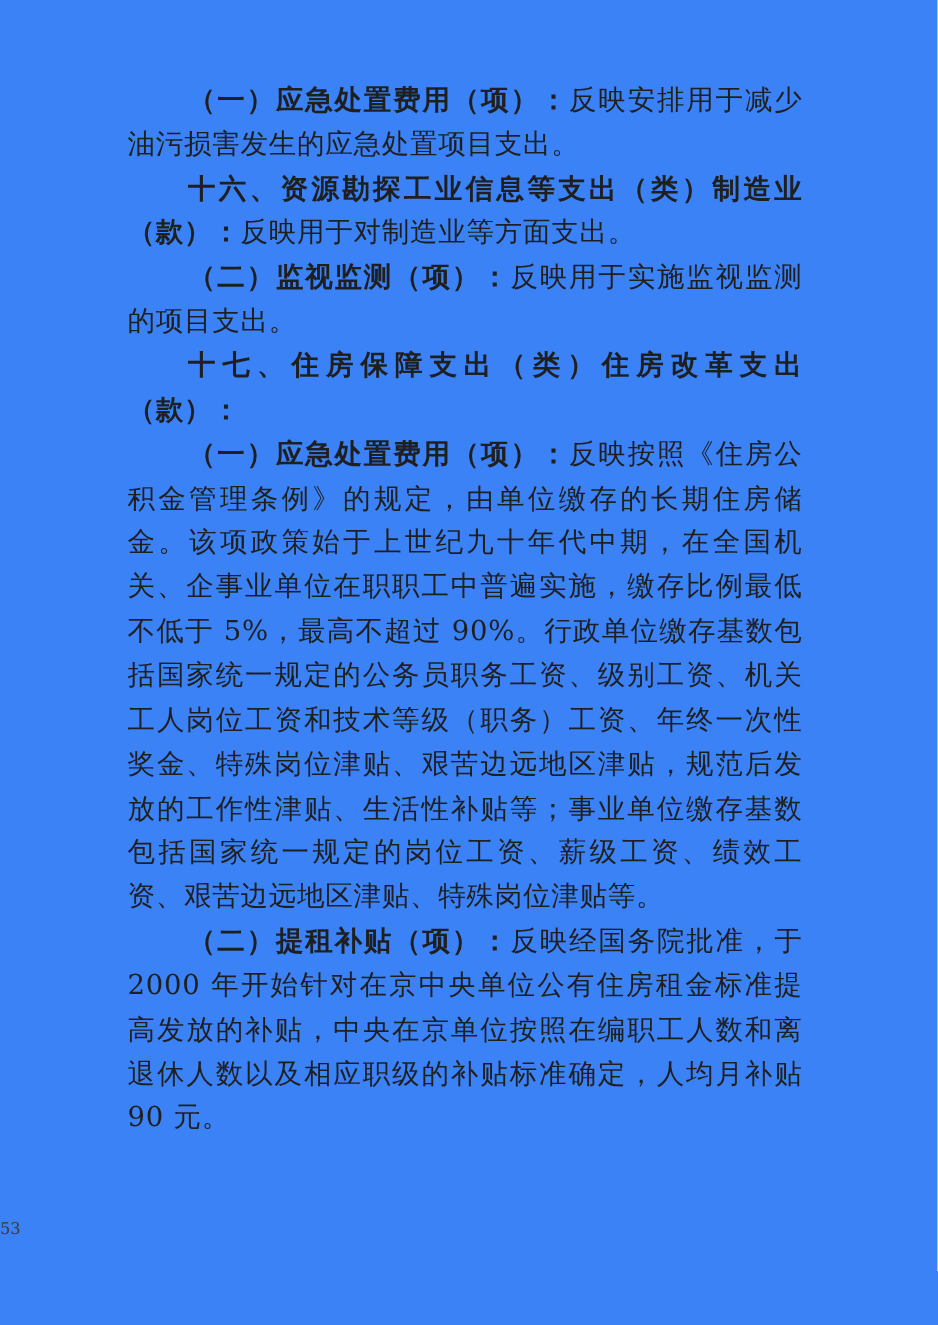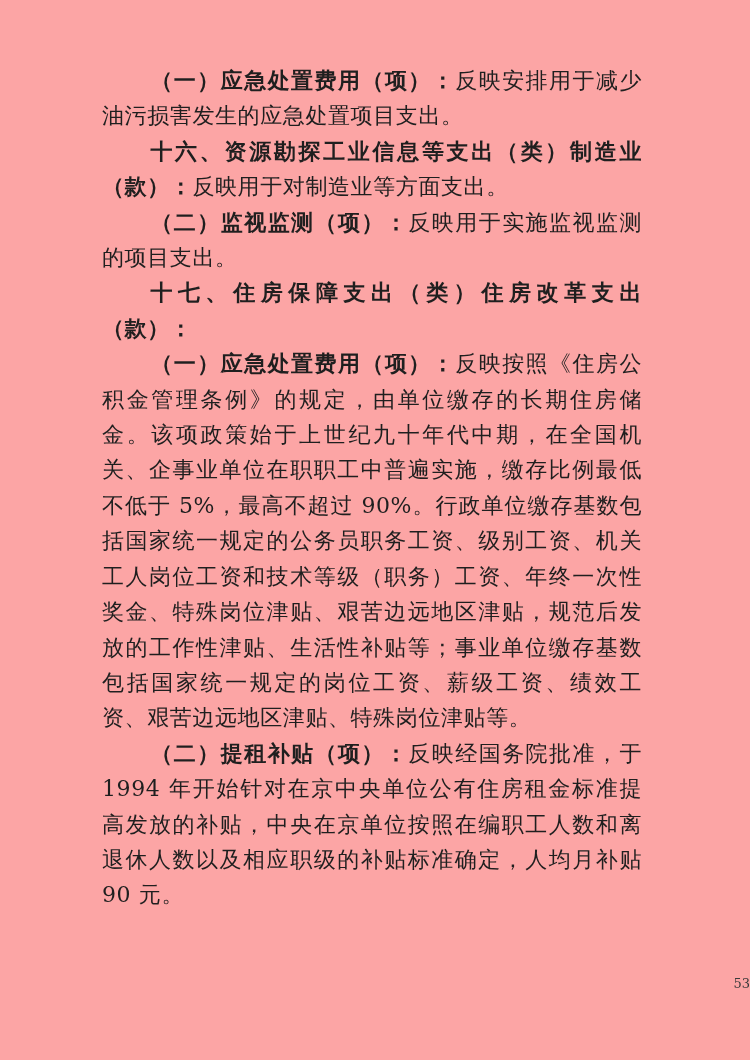--- a/index.html
+++ b/index.html
@@ -4,21 +4,21 @@
 <style>
   html, body {
     margin: 0;
     padding: 0;
     background: #ffffff;
   }
   .page {
     position: relative;
     width: 750px;
     height: 1060px;
-    background: #fca5a5;
+    background: #3b82f6;
     overflow: hidden;
     font-family: "DejaVu Serif", "Liberation Serif", serif;
   }
   .content {
     position: absolute;
     left: 102px;
     top: 63px;
     width: 540px;
     font-size: 22px;
     line-height: 35.4px;
@@ -33,21 +33,21 @@
     text-indent: 2.2em;
   }
   .heading-run {
     font-weight: bold;
   }
   .pagenum {
     position: absolute;
     left: 0;
     right: 0;
     top: 976px;
-    text-align: right;
+    text-align: left;
     font-size: 13px;
     color: #3a3a3a;
     font-family: "DejaVu Serif", "Liberation Serif", serif;
   }
 </style>
 </head>
 <body>
 
 <div class="page">
   <div class="content">
@@ -55,19 +55,19 @@
     <p class="para"><span class="heading-run">（一）应急处置费用（项）：</span><span class="body-run">反映安排用于减少油污损害发生的应急处置项目支出。</span></p>
 
     <p class="para"><span class="heading-run">十六、资源勘探工业信息等支出（类）制造业（款）：</span><span class="body-run">反映用于对制造业等方面支出。</span></p>
 
     <p class="para"><span class="heading-run">（二）监视监测（项）：</span><span class="body-run">反映用于实施监视监测的项目支出。</span></p>
 
     <p class="para"><span class="heading-run">十七、住房保障支出（类）住房改革支出（款）：</span><span class="body-run"></span></p>
 
     <p class="para"><span class="heading-run">（一）应急处置费用（项）：</span><span class="body-run">反映按照《住房公积金管理条例》的规定，由单位缴存的长期住房储金。该项政策始于上世纪九十年代中期，在全国机关、企事业单位在职职工中普遍实施，缴存比例最低不低于 5%，最高不超过 90%。行政单位缴存基数包括国家统一规定的公务员职务工资、级别工资、机关工人岗位工资和技术等级（职务）工资、年终一次性奖金、特殊岗位津贴、艰苦边远地区津贴，规范后发放的工作性津贴、生活性补贴等；事业单位缴存基数包括国家统一规定的岗位工资、薪级工资、绩效工资、艰苦边远地区津贴、特殊岗位津贴等。</span></p>
 
-    <p class="para"><span class="heading-run">（二）提租补贴（项）：</span><span class="body-run">反映经国务院批准，于 1994 年开始针对在京中央单位公有住房租金标准提高发放的补贴，中央在京单位按照在编职工人数和离退休人数以及相应职级的补贴标准确定，人均月补贴 90 元。</span></p>
+    <p class="para"><span class="heading-run">（二）提租补贴（项）：</span><span class="body-run">反映经国务院批准，于 2000 年开始针对在京中央单位公有住房租金标准提高发放的补贴，中央在京单位按照在编职工人数和离退休人数以及相应职级的补贴标准确定，人均月补贴 90 元。</span></p>
 
 
   </div>
 
   <div class="pagenum">53</div>
 </div>
 
 </body></html>

